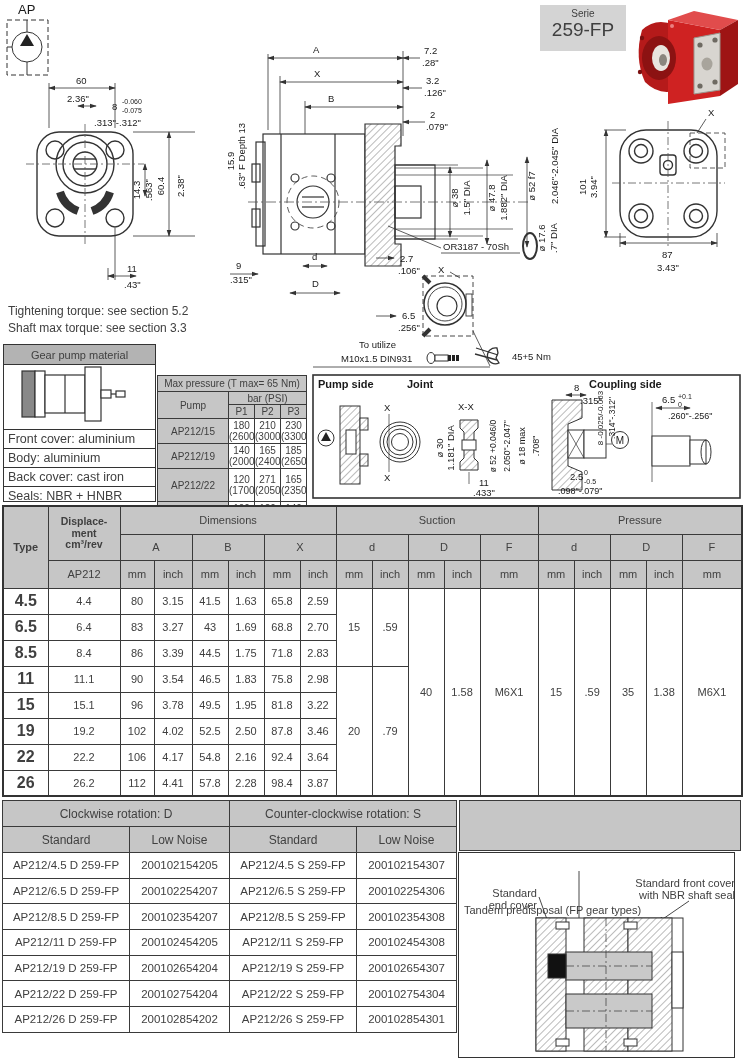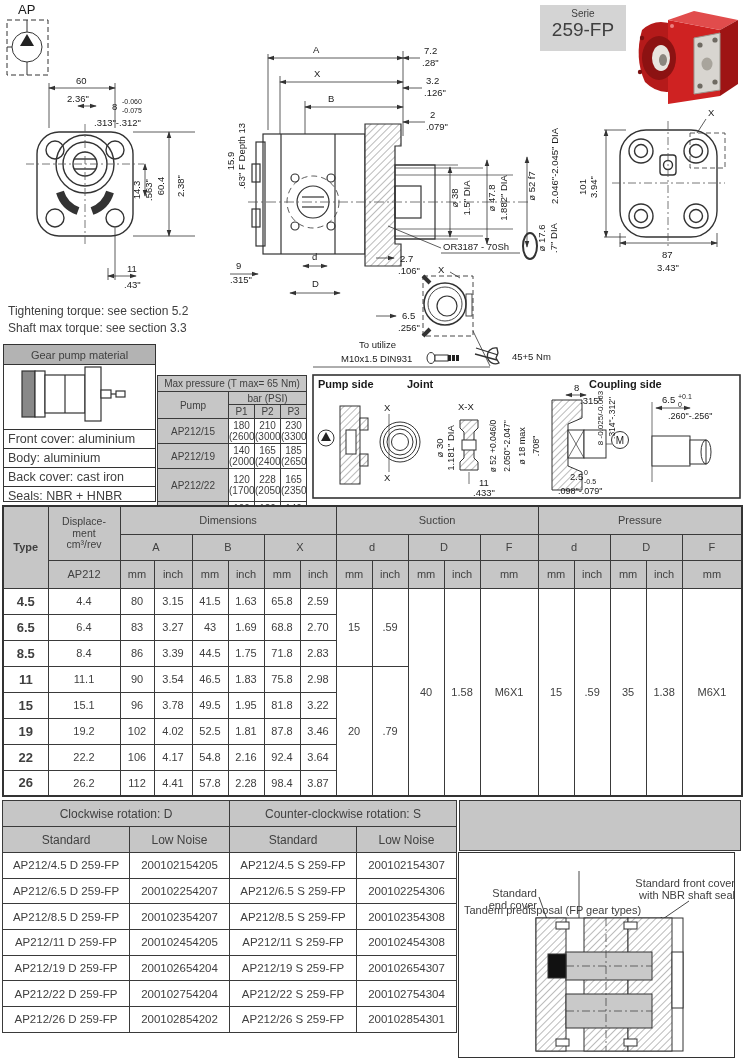--- a/index.html
+++ b/index.html
@@ -30,22 +30,22 @@
                line-height:18px; padding-left:4px; }
   
   #pressure-table { left:157px; top:355px; width:149px; font-size:10px;margin-top:20px; }
   #pressure-table th { font-size:10px; }
   #pressure-table .v { line-height:11px; font-size:10px; }
   
   #main-table { left:2px; top:505px; width:739px; border:2px solid #333; font-size:11px; }
   #main-table th { font-size:11px; }
   #main-table .hr1 { height:28px; } #main-table .hr2 { height:26px; } #main-table .hr3 { height:28px; }
   #main-table .br { height:26px; }
-  #main-table .typec { font-weight:bold; font-size:13px; }
-  #main-table .small { font-size:10.5px; line-height:11.5px; }
+  #main-table .typec { font-weight:bold; font-size:16px; }
+  #main-table .small { font-size:10.5px; line-height:11.5px;font-weight:bold; }
   
   #rotation-table { left:2px; top:800px; width:454px; font-size:11.5px; }
   #rotation-table .hrow th { height:26px; font-size:12px; }
   #rotation-table td { height:25.7px; }
   
   #tandem-gray { left:459px; top:800px; width:282px; height:51px; background:#c6c6c6;
                  border:1px solid #3a3a3a; }
   #tandem-box { left:458px; top:852px; width:277px; height:206px; border:1px solid #333;
                 background:#fff; }
   #tandem-box .ttl { position:absolute; left:5px; top:5px; font-size:11px;margin-top:46px; }
@@ -372,21 +372,21 @@
             <div class="v">(2650)</div>
           </td>
     </tr>
     <tr style="height:33px">
       <td class="gray">AP212/22</td>
       <td>
             <div class="v">120</div>
             <div class="v">(1700)</div>
           </td>
       <td>
-            <div class="v">228</div>
+            <div class="v">271</div>
             <div class="v">(2050)</div>
           </td>
       <td>
             <div class="v">165</div>
             <div class="v">(2350)</div>
           </td>
     </tr>
     <tr style="height:25px">
       <td class="gray">AP212/26</td>
       <td>
@@ -595,21 +595,21 @@
           <td>1.95</td>
       <td>81.8</td>
           <td>3.22</td>
     </tr>
     <tr class="br">
       <td class="typec">19</td>
       <td>19.2</td>
       <td>102</td>
           <td>4.02</td>
       <td>52.5</td>
-          <td>1.81</td>
+          <td>2.50</td>
       <td>87.8</td>
           <td>3.46</td>
     </tr>
     <tr class="br">
       <td class="typec">22</td>
       <td>22.2</td>
       <td>106</td>
           <td>4.17</td>
       <td>54.8</td>
           <td>2.16</td>

